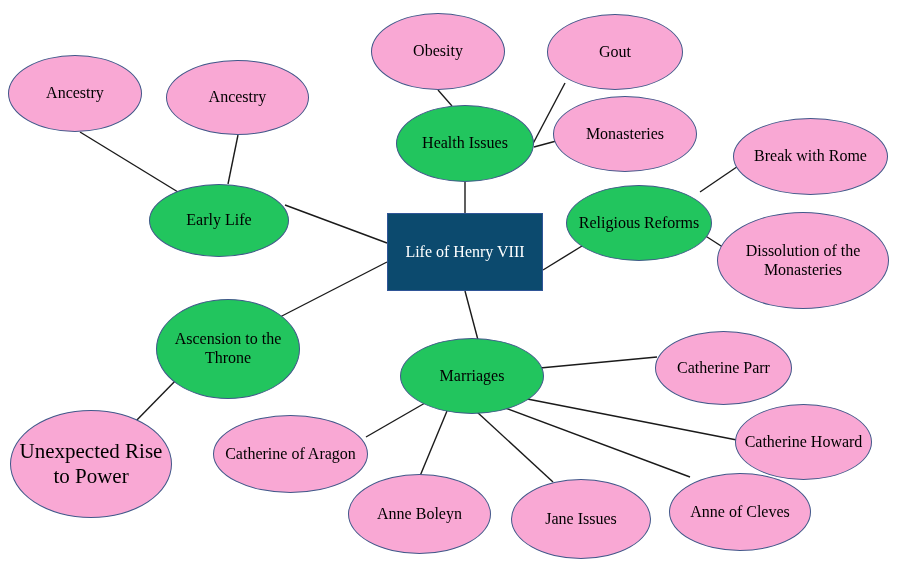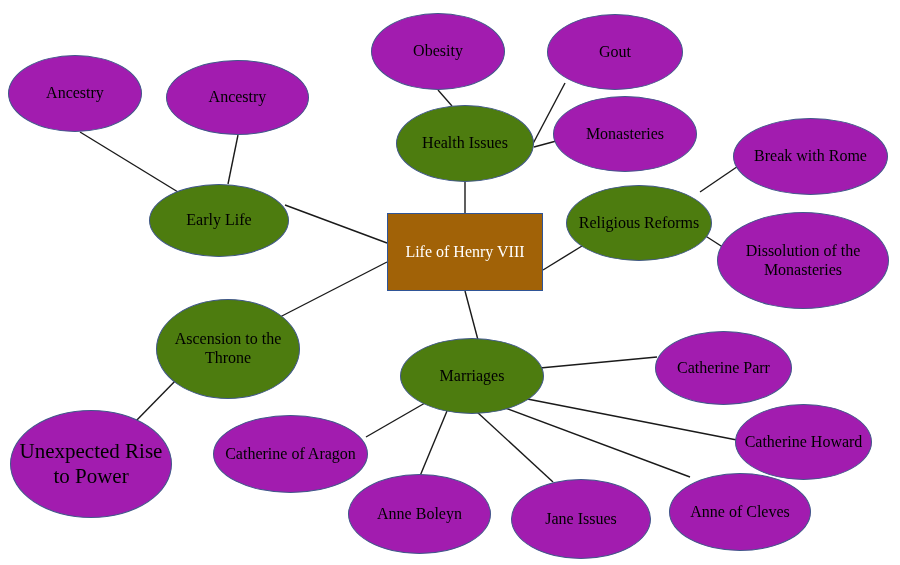--- a/index.html
+++ b/index.html
@@ -34,27 +34,27 @@
     justify-content: center;
     text-align: center;
     line-height: 1.18;
     color: #000000;
   }
   .node-ellipse {
     border-radius: 50%;
     border: 1.3px solid #41588a;
   }
   .node-leaf {
-    background: #a21caf;
+    background: #f9a8d4;
   }
   .node-branch {
-    background: #4d7c0f;
+    background: #22c55e;
   }
   .node-center {
-    background: #a16207;
+    background: #0c4a6e;
     border: 1.5px solid #2f5597;
     color: #ffffff;
   }
   .node span {
     display: block;
     padding: 0 6px;
   }
 </style>
 </head>
 <body>

